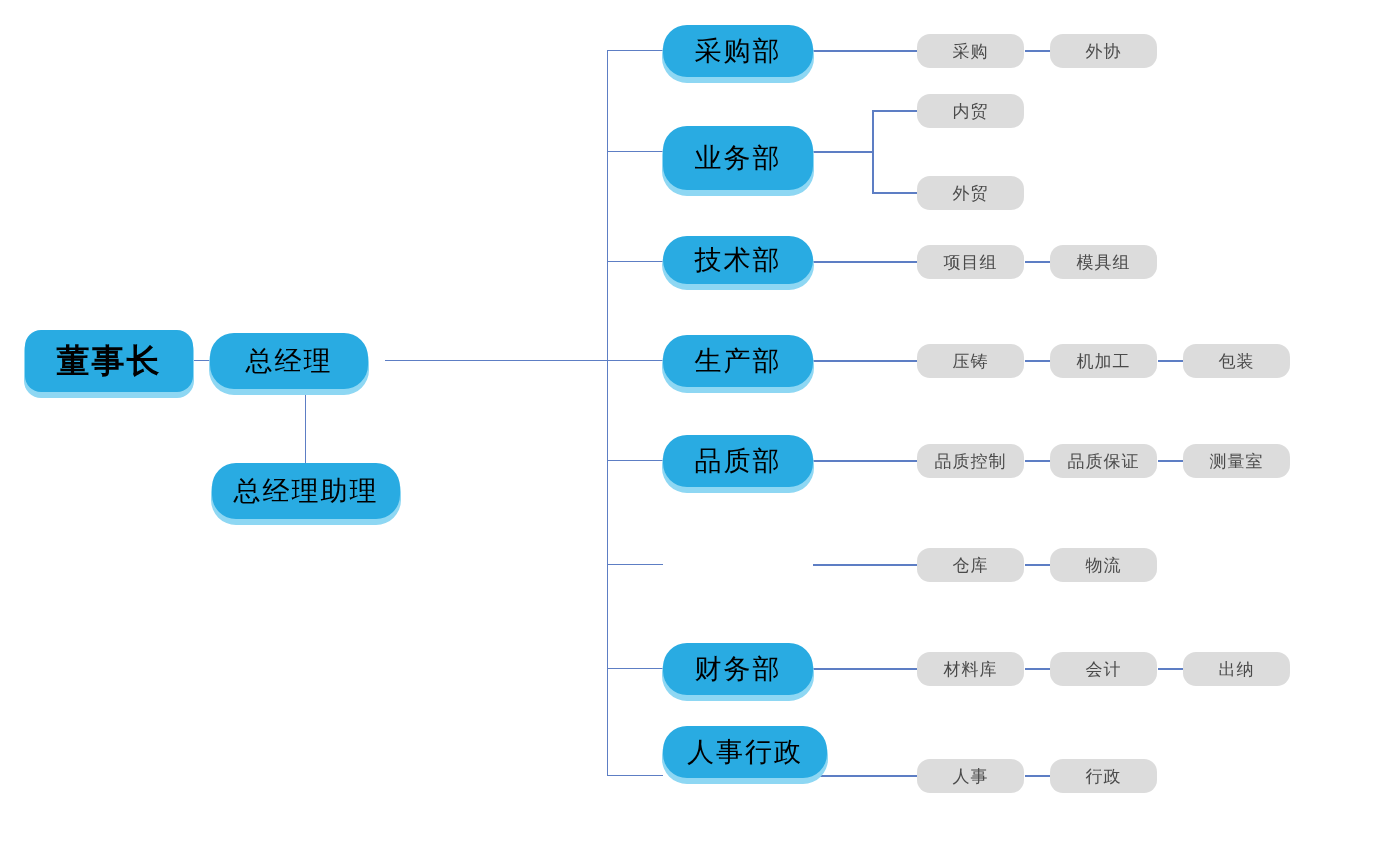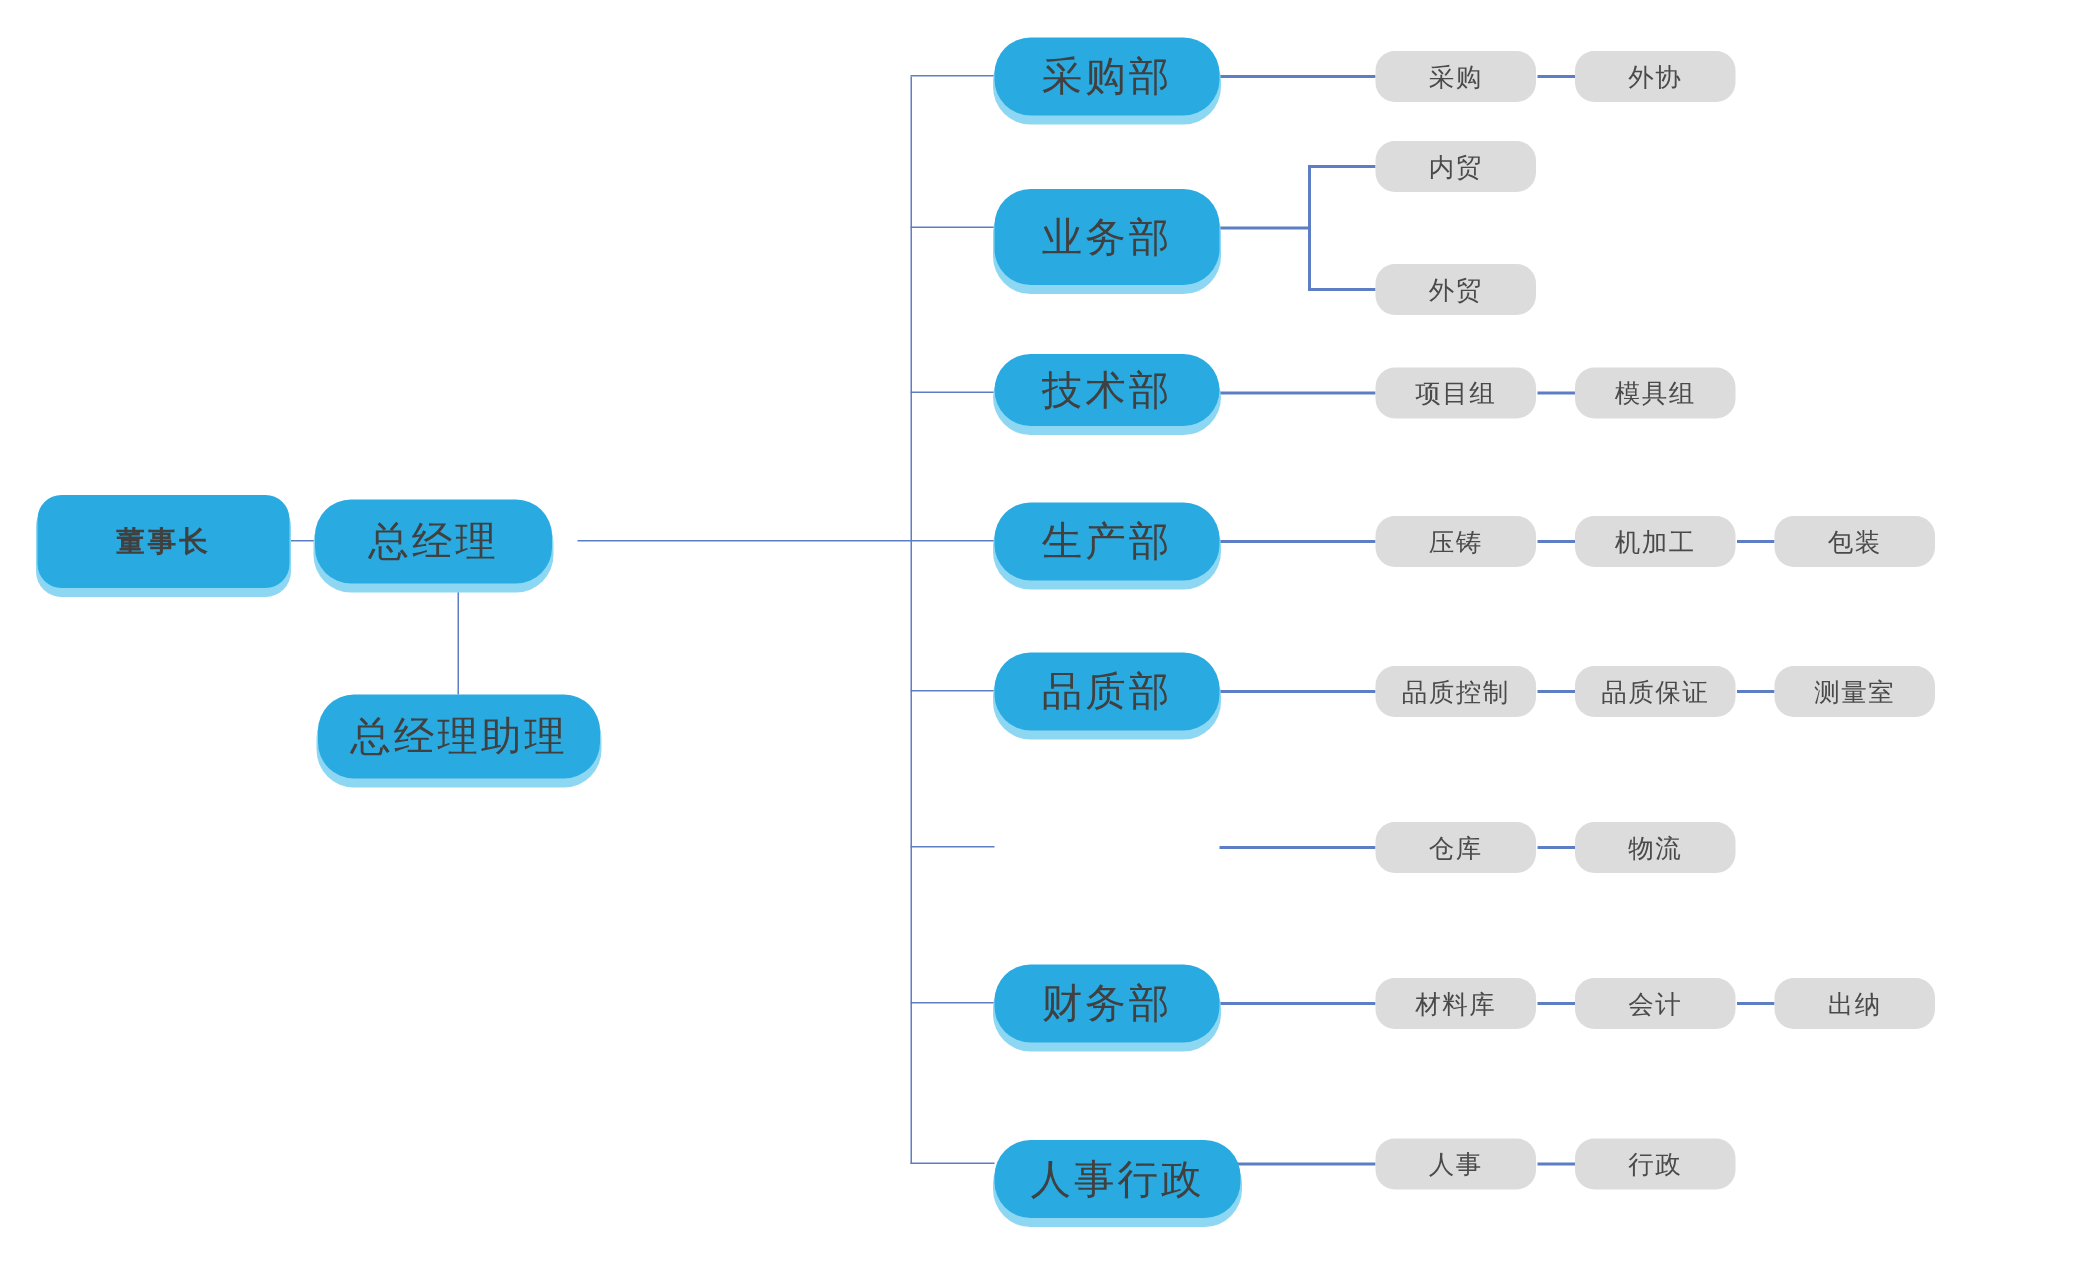--- a/index.html
+++ b/index.html
@@ -15,26 +15,26 @@
   .vl{position:absolute;width:0;border-left:2px solid #5d7ec4;}
   .thin{border-top-width:1.5px;}
   .thinv{border-left-width:1.5px;}
   
   .node{
     position:absolute;
     display:flex;align-items:center;justify-content:center;
     background:#29abe2;
     border-radius:24px;
     box-shadow:0 5px 0 1px #8ed7f3;
-    color:#404040;
+    color:#000000;
     font-size:27px;
     letter-spacing:2px;
     z-index:2;
   }
-  .node.chairman{font-weight:700;font-size:19px;border-radius:16px;}
+  .node.chairman{font-weight:700;font-size:33px;border-radius:16px;}
   
   .sub{
     position:absolute;
     display:flex;align-items:center;justify-content:center;
     background:#dcdcdc;
     border-radius:13px;
     color:#4a4a4a;
     font-size:17px;
     letter-spacing:1px;
     width:107px;height:34px;
@@ -108,21 +108,21 @@
   </div>
   <div class="node" style="left:663px;top:335px;width:150px;height:52px;">
     <span>生产部</span>
   </div>
   <div class="node" style="left:663px;top:435px;width:150px;height:52px;">
     <span>品质部</span>
   </div>
   <div class="node" style="left:663px;top:643px;width:150px;height:52px;">
     <span>财务部</span>
   </div>
-  <div class="node" style="left:663px;top:760px;width:164px;height:52px;">
+  <div class="node" style="left:663px;top:726px;width:164px;height:52px;">
     <span>人事行政</span>
   </div>
 
   <div class="sub" style="left:917px;top:34px;">
     <span>采购</span>
   </div>
   <div class="sub" style="left:1050px;top:34px;">
     <span>外协</span>
   </div>
 

